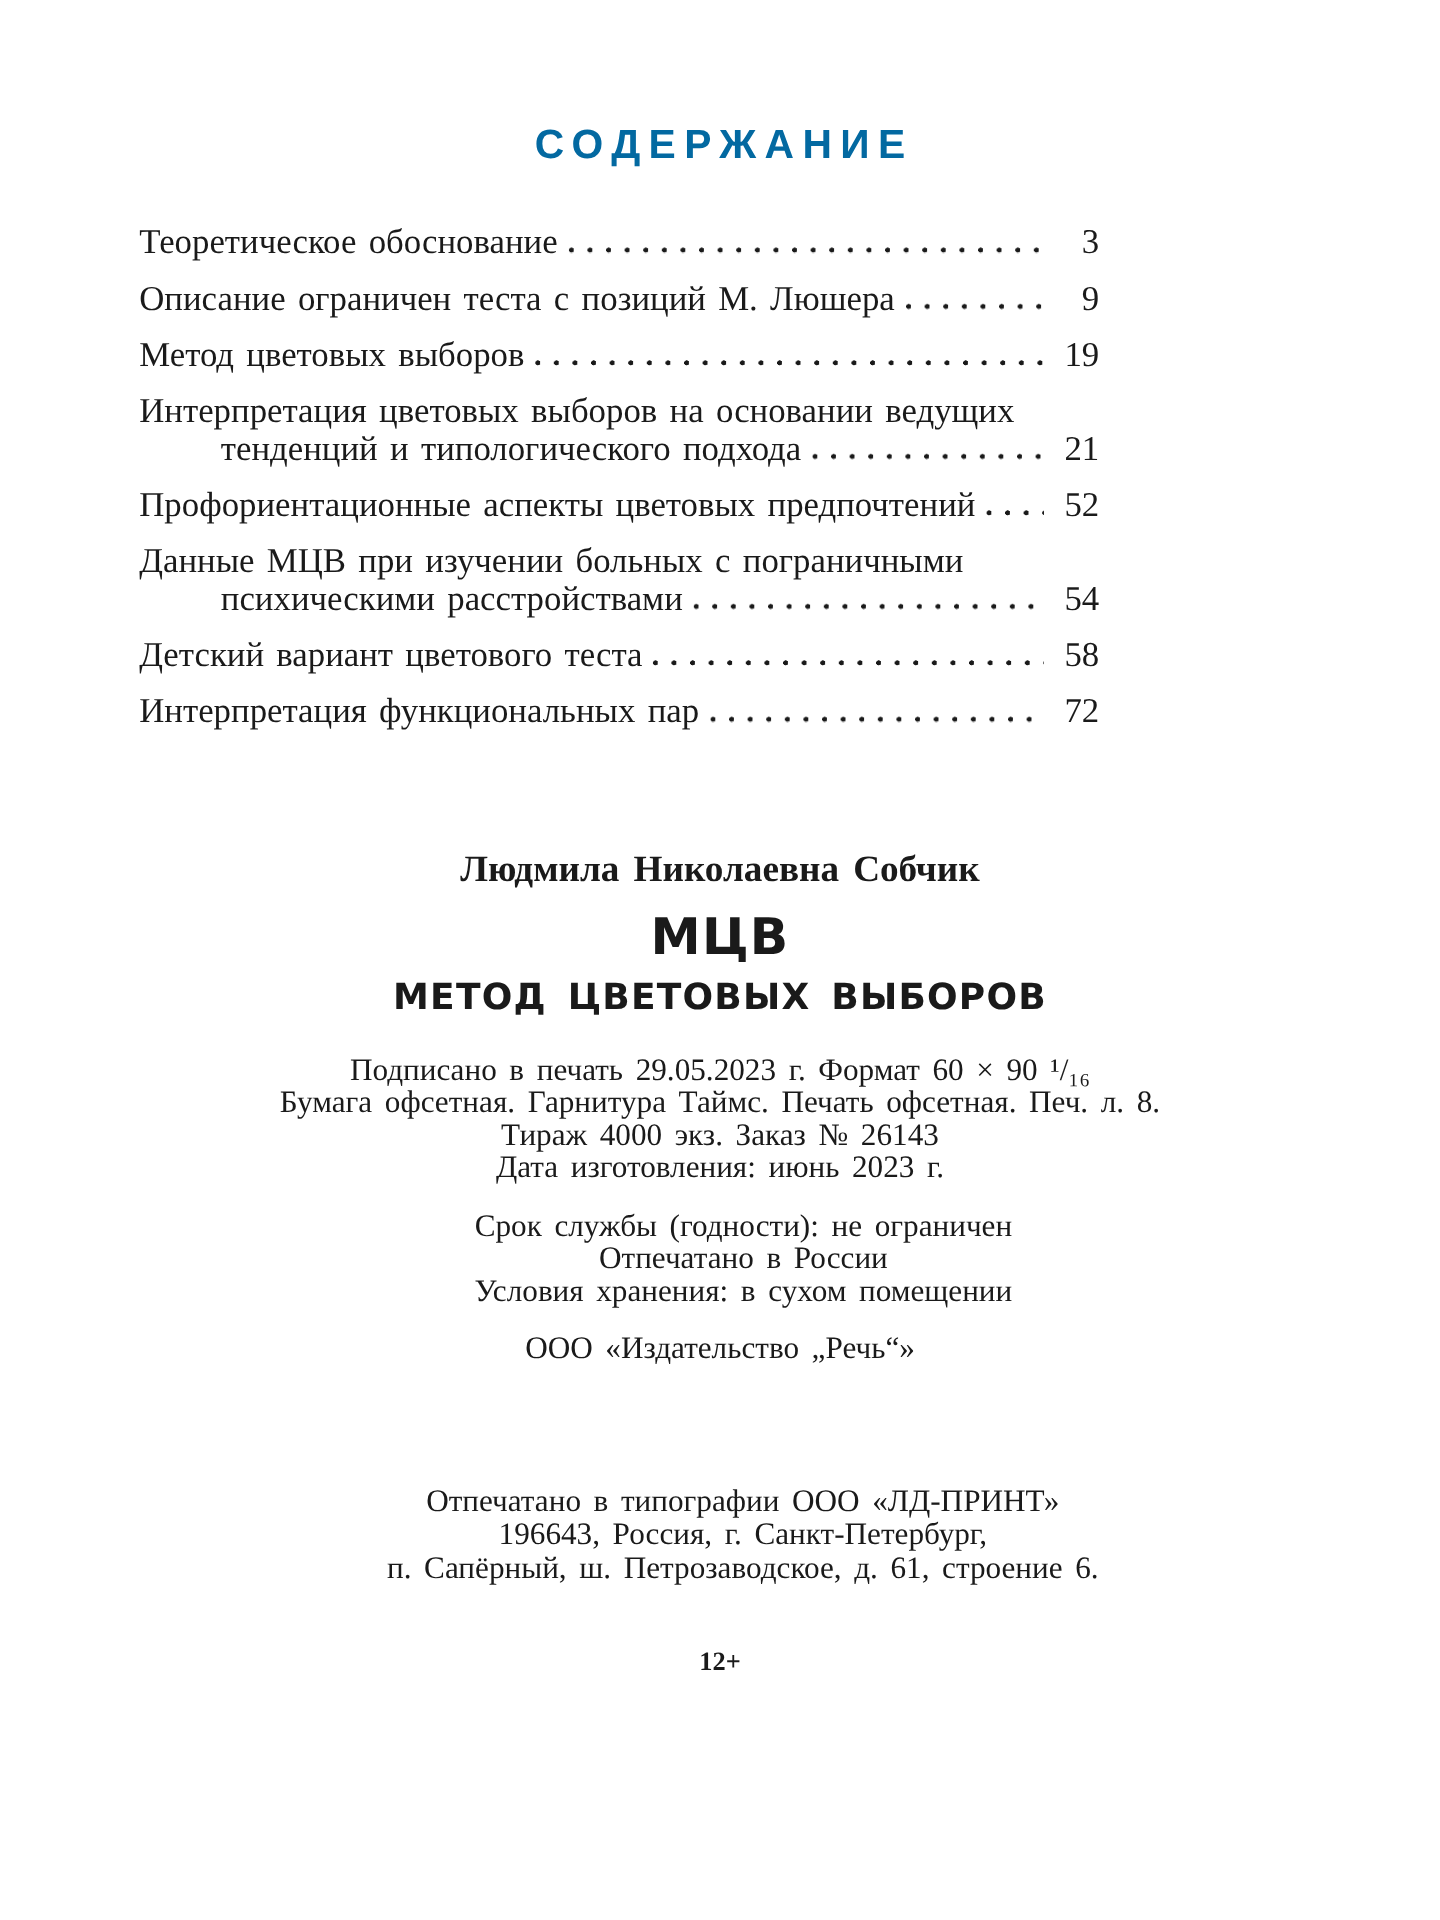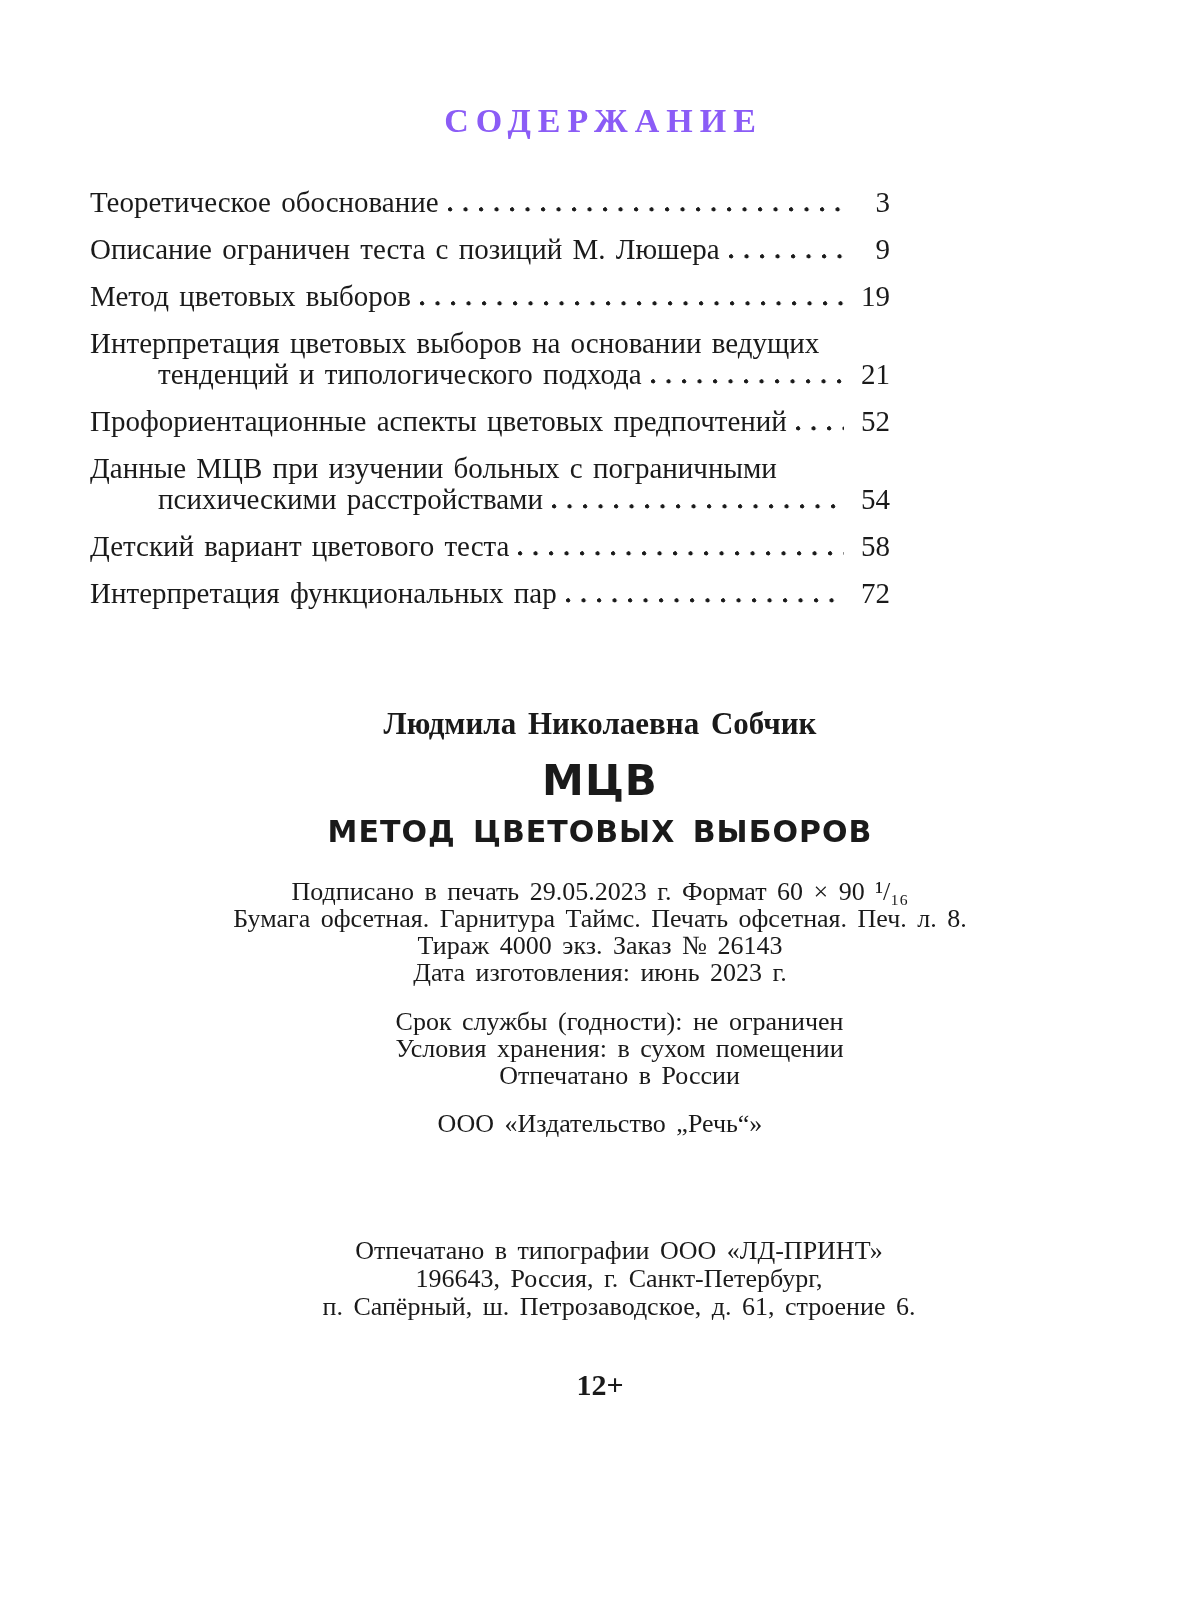--- a/index.html
+++ b/index.html
@@ -13,31 +13,31 @@
     color: #1a1a1a;
     font-family: "Liberation Serif", "DejaVu Serif", serif;
     overflow: hidden;
   }
 
   
   .toc-title {
     margin: 0;
     padding-top: 97px;
     text-align: center;
-    font-family: Liberation Serif, serif;
+    font-family: Liberation Sans, sans-serif;
     font-weight: bold;
     font-size: 34px;
     line-height: 48px;
     letter-spacing: 7px;
     text-indent: 7px;
-    color: #8b5cf6;
+    color: #0369a1;
   }
   .toc {
     width: 800px;
-    margin: 42px 0 0 90px;
+    margin: 42px 0 0 116px;
   }
   .toc-row {
     display: flex;
     align-items: baseline;
     font-size: 29px;
     line-height: 31px;
     word-spacing: 3px;
     margin-bottom: 16px;
     white-space: nowrap;
   }
@@ -91,21 +91,21 @@
   }
   .info-line { font-size: 26px; line-height: 27px; word-spacing: 4px; }
   .print-info   { margin-top: 29px; }
   .service-info { margin-top: 22px; padding-left: 39px; }
   .publisher-line { margin-top: 21px; font-size: 26px; line-height: 27px; word-spacing: 4px; }
   .printer-info { margin-top: 100px; padding-left: 38px; }
   .printer-info .info-line { line-height: 28px; }
   .age-rating {
     margin-top: 47px;
     font-weight: bold;
-    font-size: 30px;
+    font-size: 22px;
     line-height: 34px;
   }
 </style>
 </head>
 <body>
 
 <div class="page">
 
   <h1 class="toc-title">СОДЕРЖАНИЕ</h1>
 
@@ -178,22 +178,22 @@
 
     <div class="print-info">
       <div class="info-line">Подписано в печать 29.05.2023 г. Формат 60 × 90 ¹/₁₆</div>
       <div class="info-line">Бумага офсетная. Гарнитура Таймс. Печать офсетная. Печ. л. 8.</div>
       <div class="info-line">Тираж 4000 экз. Заказ № 26143</div>
       <div class="info-line">Дата изготовления: июнь 2023 г.</div>
     </div>
 
     <div class="service-info">
       <div class="info-line">Срок службы (годности): не ограничен</div>
+      <div class="info-line">Отпечатано в России</div>
       <div class="info-line">Условия хранения: в сухом помещении</div>
-      <div class="info-line">Отпечатано в России</div>
     </div>
 
     <div class="publisher-line">ООО «Издательство „Речь“»</div>
 
     <div class="printer-info">
       <div class="info-line">Отпечатано в типографии ООО «ЛД-ПРИНТ»</div>
       <div class="info-line">196643, Россия, г. Санкт-Петербург,</div>
       <div class="info-line">п. Сапёрный, ш. Петрозаводское, д. 61, строение 6.</div>
     </div>
 

